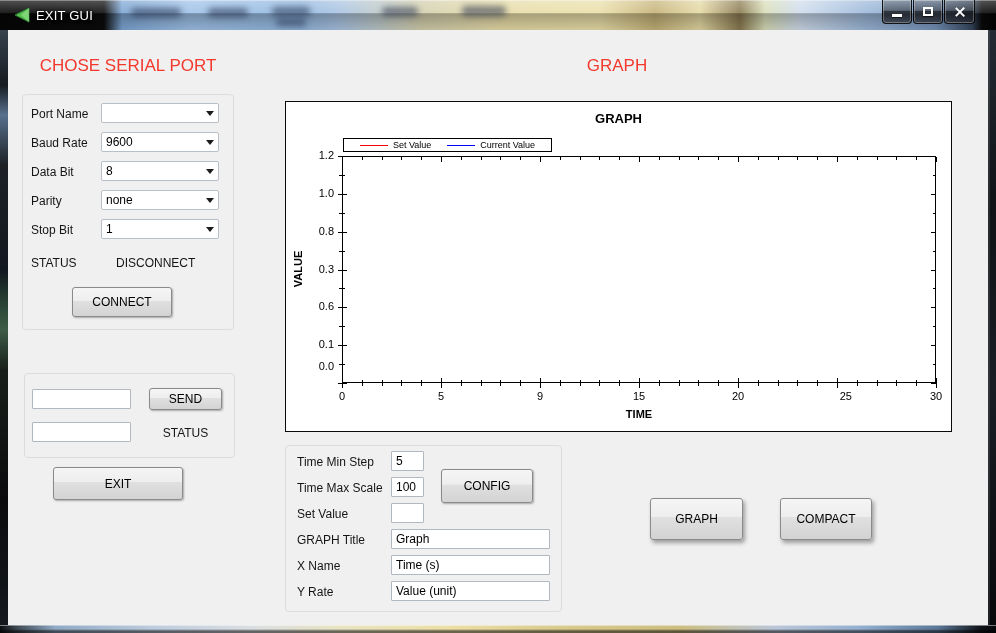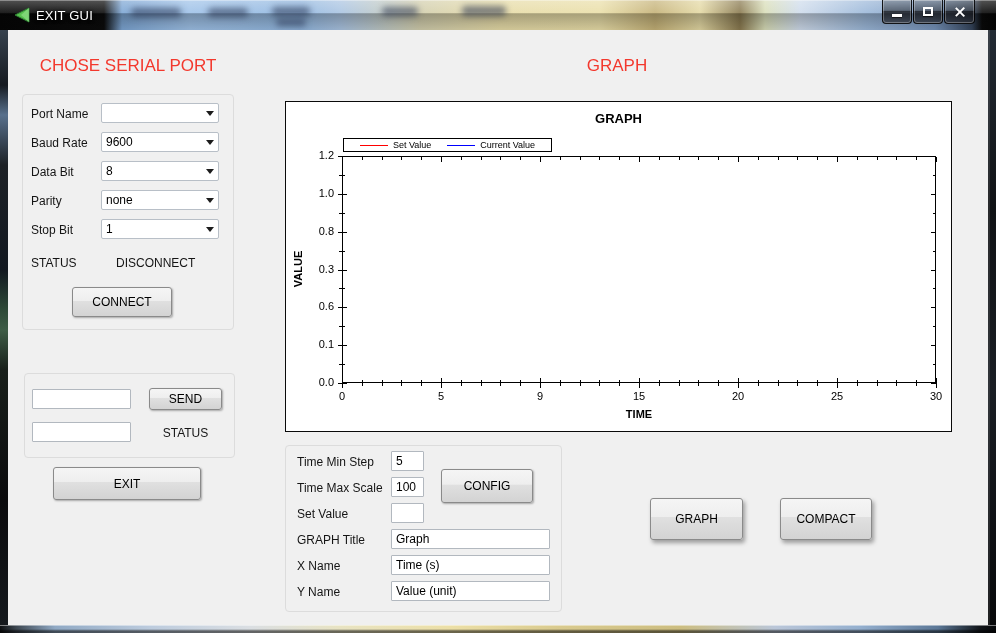--- a/index.html
+++ b/index.html
@@ -153,21 +153,21 @@
       </div>
 
 
     <div class="groupbox" style="left:16px;top:343px;width:211px;height:85px;">
       <input class="textbox" style="left: 7px; top: 15px; width: 99px; height: 20px;" value="">
       <div class="btn" style="left:124px;top:14px;width:73px;height:22px;">SEND</div>
       <input class="textbox" style="left: 7px; top: 48px; width: 99px; height: 20px;" value="">
       <div class="gb-label" style="left:124px;top:52px;width:73px;text-align:center;">STATUS</div>
     </div>
 
-    <div class="btn" style="left:45px;top:437px;width:148px;height:33px;">EXIT</div>
+    <div class="btn" style="left:45px;top:437px;width:130px;height:33px;">EXIT</div>
 
     <div class="red-header" style="left:509px;top:26px;width:200px;">GRAPH</div>
 
     <div id="chart-panel">
       <div id="chart-title">GRAPH</div>
       <div id="chart-legend">
           <div class="legend-entry">
             <div class="legend-line" style="background: rgb(255, 0, 0);"></div>
             <div class="legend-label">Set Value</div>
           </div>
@@ -188,21 +188,21 @@
           <div class="tick" style="left: 254px; top: 55px; width: 1px; height: 5px;"></div>
           <div class="x-ticklabel" style="left: 239px; top: 288px; width: 30px;">9</div>
           <div class="tick" style="left: 353px; top: 276px; width: 1px; height: 10px;"></div>
           <div class="tick" style="left: 353px; top: 55px; width: 1px; height: 5px;"></div>
           <div class="x-ticklabel" style="left: 338px; top: 288px; width: 30px;">15</div>
           <div class="tick" style="left: 452px; top: 276px; width: 1px; height: 10px;"></div>
           <div class="tick" style="left: 452px; top: 55px; width: 1px; height: 5px;"></div>
           <div class="x-ticklabel" style="left: 437px; top: 288px; width: 30px;">20</div>
           <div class="tick" style="left: 551px; top: 276px; width: 1px; height: 10px;"></div>
           <div class="tick" style="left: 551px; top: 55px; width: 1px; height: 5px;"></div>
-          <div class="x-ticklabel" style="left: 536px; top: 288px; width: 30px;">25</div>
+          <div class="x-ticklabel" style="left: 536px; top: 288px; width: 30px; text-align: right;">25</div>
           <div class="tick" style="left: 650px; top: 276px; width: 1px; height: 10px;"></div>
           <div class="tick" style="left: 650px; top: 55px; width: 1px; height: 5px;"></div>
           <div class="x-ticklabel" style="left: 635px; top: 288px; width: 30px;">30</div>
           <div class="tick" style="left: 76px; top: 278px; width: 1px; height: 6px;"></div>
           <div class="tick" style="left: 76px; top: 55px; width: 1px; height: 3px;"></div>
           <div class="tick" style="left: 96px; top: 278px; width: 1px; height: 6px;"></div>
           <div class="tick" style="left: 96px; top: 55px; width: 1px; height: 3px;"></div>
           <div class="tick" style="left: 115px; top: 278px; width: 1px; height: 6px;"></div>
           <div class="tick" style="left: 115px; top: 55px; width: 1px; height: 3px;"></div>
           <div class="tick" style="left: 135px; top: 278px; width: 1px; height: 6px;"></div>
@@ -242,21 +242,21 @@
           <div class="tick" style="left: 571px; top: 278px; width: 1px; height: 6px;"></div>
           <div class="tick" style="left: 571px; top: 55px; width: 1px; height: 3px;"></div>
           <div class="tick" style="left: 591px; top: 278px; width: 1px; height: 6px;"></div>
           <div class="tick" style="left: 591px; top: 55px; width: 1px; height: 3px;"></div>
           <div class="tick" style="left: 610px; top: 278px; width: 1px; height: 6px;"></div>
           <div class="tick" style="left: 610px; top: 55px; width: 1px; height: 3px;"></div>
           <div class="tick" style="left: 630px; top: 278px; width: 1px; height: 6px;"></div>
           <div class="tick" style="left: 630px; top: 55px; width: 1px; height: 3px;"></div>
           <div class="tick" style="left: 52px; top: 281px; width: 9px; height: 1px;"></div>
           <div class="tick" style="left: 645px; top: 281px; width: 5px; height: 1px;"></div>
-          <div class="y-ticklabel" style="left: 10px; top: 274px; width: 38px;">0.0</div>
+          <div class="y-ticklabel" style="left: 10px; top: 258px; width: 38px;">0.0</div>
           <div class="tick" style="left: 52px; top: 243px; width: 9px; height: 1px;"></div>
           <div class="tick" style="left: 645px; top: 243px; width: 5px; height: 1px;"></div>
           <div class="y-ticklabel" style="left: 10px; top: 236px; width: 38px;">0.1</div>
           <div class="tick" style="left: 52px; top: 205px; width: 9px; height: 1px;"></div>
           <div class="tick" style="left: 645px; top: 205px; width: 5px; height: 1px;"></div>
           <div class="y-ticklabel" style="left: 10px; top: 198px; width: 38px;">0.6</div>
           <div class="tick" style="left: 52px; top: 168px; width: 9px; height: 1px;"></div>
           <div class="tick" style="left: 645px; top: 168px; width: 5px; height: 1px;"></div>
           <div class="y-ticklabel" style="left: 10px; top: 161px; width: 38px;">0.3</div>
           <div class="tick" style="left: 52px; top: 130px; width: 9px; height: 1px;"></div>
@@ -291,21 +291,21 @@
     <div class="gb-label" style="left: 11px; top: 9px;">Time Min Step</div>
         <input class="textbox" value="5" style="left: 105px; top: 5px; width: 33px; height: 20px;">
         <div class="gb-label" style="left: 11px; top: 35px;">Time Max Scale</div>
         <input class="textbox" value="100" style="left: 105px; top: 31px; width: 33px; height: 20px;">
         <div class="gb-label" style="left: 11px; top: 61px;">Set Value</div>
         <input class="textbox" style="left: 105px; top: 57px; width: 33px; height: 20px;">
         <div class="gb-label" style="left: 11px; top: 87px;">GRAPH Title</div>
         <input class="textbox" value="Graph" style="left: 105px; top: 83px; width: 159px; height: 20px;">
         <div class="gb-label" style="left: 11px; top: 113px;">X Name</div>
         <input class="textbox" value="Time (s)" style="left: 105px; top: 109px; width: 159px; height: 20px;">
-        <div class="gb-label" style="left: 11px; top: 139px;">Y Name</div>
+        <div class="gb-label" style="left: 11px; top: 139px;">Y Rate</div>
         <input class="textbox" value="Value (unit)" style="left: 105px; top: 135px; width: 159px; height: 20px;">
       </div>
 
     <div class="btn btn-big" style="left:642px;top:468px;width:93px;height:42px;">GRAPH</div>
     <div class="btn btn-big" style="left:772px;top:468px;width:92px;height:42px;">COMPACT</div>
 
   </div>
 </div>
 
 </body></html>

